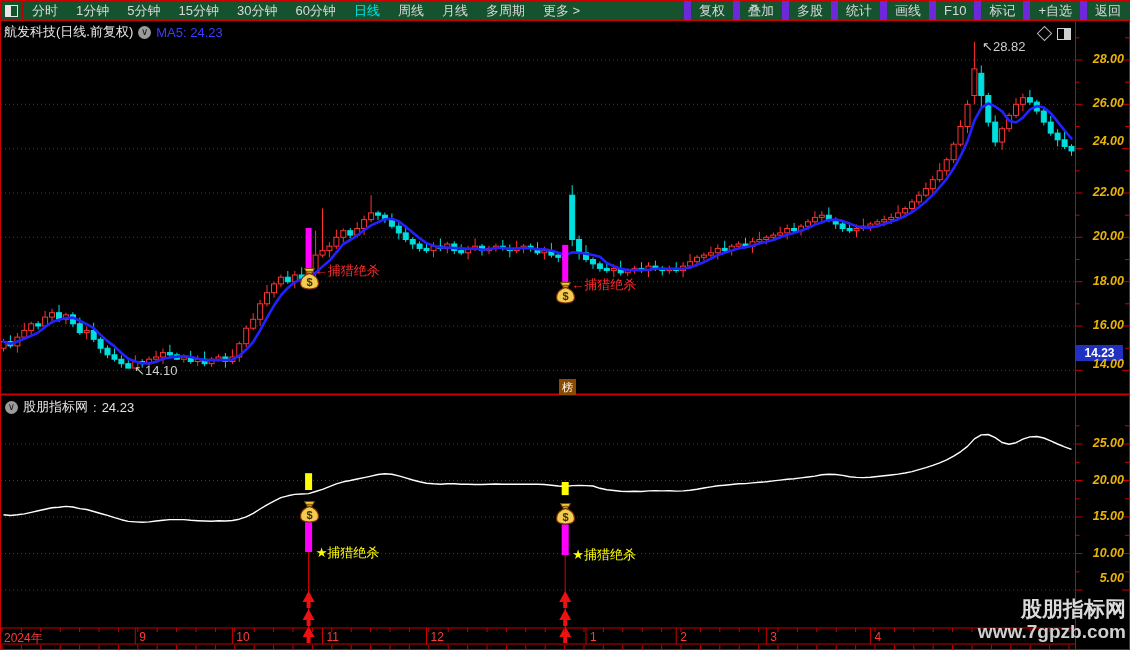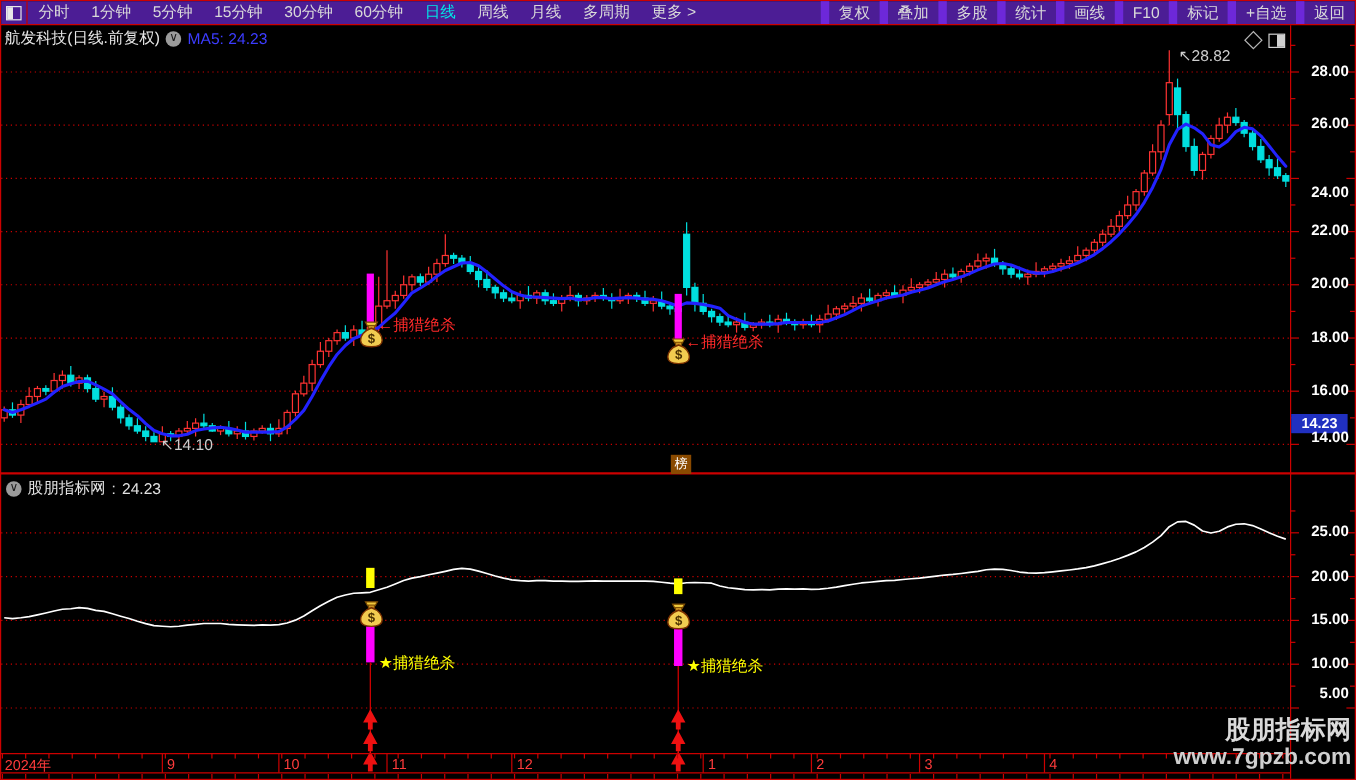--- a/index.html
+++ b/index.html
@@ -1,42 +1,42 @@
 <!DOCTYPE html>
 <html><head>
 <meta charset="utf-8">
 <style>
   html,body{margin:0;padding:0;background:#000;}
   body{width:1130px;height:650px;position:relative;overflow:hidden;
        font-family:"Liberation Sans","DejaVu Sans",sans-serif;}
   #cv{position:absolute;left:0;top:0;z-index:1;}
   .ov{position:absolute;z-index:2;}
   
-  #toolbar{left:1px;top:1px;right:1px;height:19px;display:flex;align-items:flex-start;
-           color:#d9d9d9;font-size:13px;z-index:3;background:#4c1d95;}
+  #toolbar{left:1px;top:1px;right:1px;height:19px;display:flex;align-items:center;
+           color:#d9d9d9;font-size:13px;z-index:3;background:#14532d;}
   #win-cell{width:21px;height:19px;border-right:1px solid #c00000;display:flex;
             align-items:center;justify-content:center;}
   #win-icon{width:11px;height:10px;border:1px solid #e8e8e8;
             background:linear-gradient(to right,#e8e8e8 0 5px,transparent 5px);}
   .tab{padding:0 9px;white-space:nowrap;}
   .tab.active{color:#00e5e5;}
   #toolbar-right{margin-left:auto;display:flex;height:19px;align-items:stretch;}
   .tbtn{padding:0 8px;border-left:7px solid #6d28d9;display:flex;align-items:center;white-space:nowrap;}
   
   #title-row{left:4px;top:23px;display:flex;align-items:center;gap:5px;
              font-size:13px;color:#e8e8e8;}
   .chev{width:13px;height:13px;border-radius:50%;background:#9b9b9b;color:#1a1a1a;
         font-size:10px;line-height:12px;text-align:center;}
   #ma5{color:#3c3cff;}
   #diamond{left:1039px;top:28px;width:9px;height:9px;border:1px solid #b5b5b5;transform:rotate(45deg);}
   #split{left:1057px;top:28px;width:12px;height:10px;border:1px solid #d0d0d0;
          background:linear-gradient(to right,transparent 0 6px,#d0d0d0 6px);}
   
-  .plabel{position:absolute;left:1078px;width:46px;text-align:right;color:#ffffff;
-          font-size:12.5px;font-weight:bold;z-index:2;}
+  .plabel{position:absolute;left:1078px;width:46px;text-align:right;color:#eab308;
+          font-size:12.5px;font-weight:bold;z-index:2;font-style:italic;}
   #badge{left:1076px;top:345px;width:47px;height:16px;background:#2030c0;color:#fff;
          font-size:12px;text-align:center;line-height:16px;font-weight:bold;}
   .tlabel{position:absolute;top:630px;color:#ff3b3b;font-size:12px;z-index:2;}
   
   .annot{color:#cdcdcd;font-size:13px;white-space:nowrap;}
   .sig-main{color:#ff2a2a;font-size:13px;white-space:nowrap;}
   .sig-low{color:#ffff00;font-size:13px;white-space:nowrap;}
   #rank-tag{left:559px;top:379px;width:17px;height:16px;background:#8a4a00;color:#fff;
             font-size:11px;text-align:center;line-height:16px;}
   #lower-header{left:5px;top:398px;display:flex;align-items:center;gap:5px;
@@ -664,21 +664,21 @@
     <span>24.23</span>
 </div>
 
 <div id="wm" class="ov">
   <div class="l1">股朋指标网</div>
   <div class="l2">www.7gpzb.com</div>
 </div>
 
 <div class="plabel" style="top: 52px;">28.00</div>
 <div class="plabel" style="top: 96.332px;">26.00</div>
-<div class="plabel" style="top: 153px;">24.00</div>
+<div class="plabel" style="top: 134px;">24.00</div>
 <div class="plabel" style="top: 184.996px;">22.00</div>
 <div class="plabel" style="top: 229.328px;">20.00</div>
 <div class="plabel" style="top: 273.66px;">18.00</div>
 <div class="plabel" style="top: 317.992px;">16.00</div>
 <div class="plabel" style="top: 357px; text-align: right;">14.00</div>
 <div class="plabel" style="top: 436px;">25.00</div>
 <div class="plabel" style="top: 472.5px;">20.00</div>
 <div class="plabel" style="top: 509px;">15.00</div>
 <div class="plabel" style="top: 545.5px;">10.00</div>
 <div class="plabel" style="top: 571px;">5.00</div>

